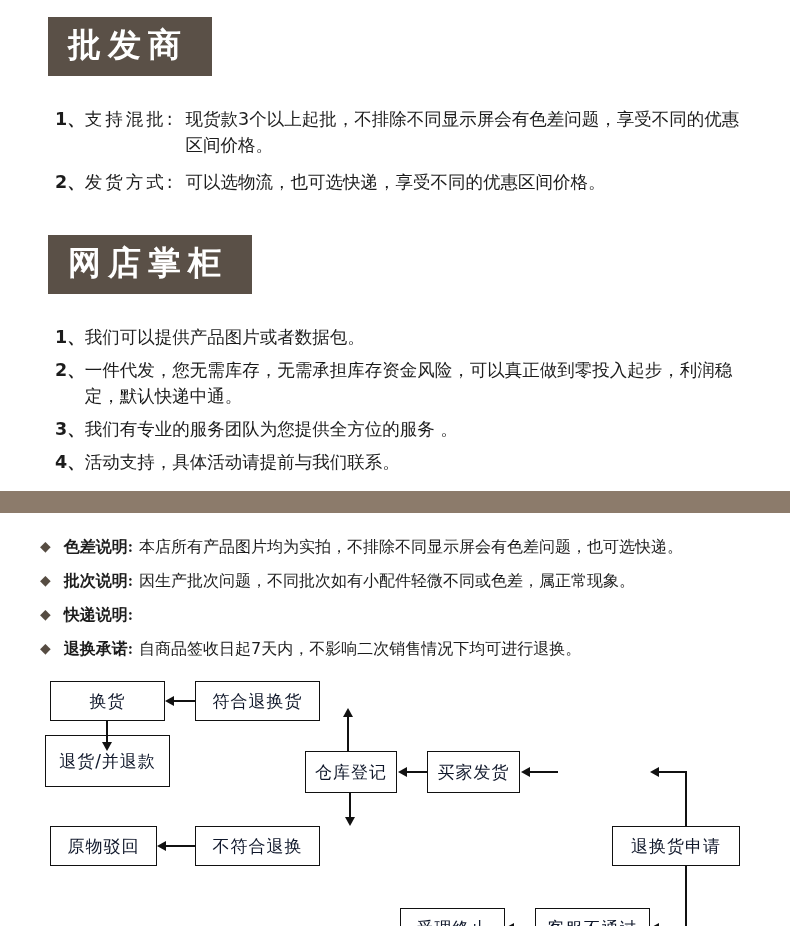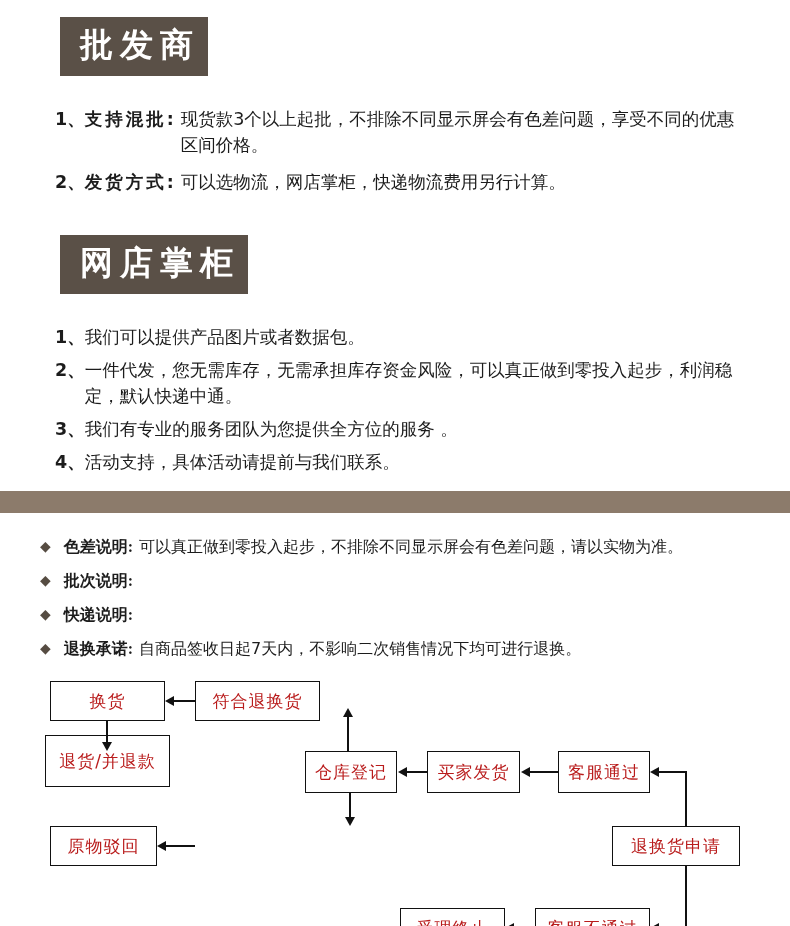--- a/index.html
+++ b/index.html
@@ -12,35 +12,35 @@
     color:#1c1c1c;
     overflow:hidden;
   }
   .section-hdr {
     display:inline-block;
     background:#5a5047;
     color:#ffffff;
     font-size:33px;
     font-weight:bold;
     letter-spacing:7px;
-    padding:6px 8px 8px 20px;
-    margin-left:60px;
+    padding:6px 24px 8px 20px;
+    margin-left:48px;
   }
   .hdr1 { margin-top:17px; }
   .hdr2 { margin-top:16px; }
   .item {
     display:flex;
     align-items:flex-start;
     margin-left:55px;
     margin-right:42px;
     font-size:17.5px;
     line-height:26px;
   }
   .item .num { font-weight:bold; white-space:nowrap; }
-  .item .label { font-weight:bold; white-space:nowrap; letter-spacing:3px; margin-right:4px; }
+  .item .label { font-weight:normal; white-space:nowrap; letter-spacing:3px; margin-right:10px; }
   .item .text { flex:1; }
   .ws-item1 { margin-top:30px; }
   .ws-item2 { margin-top:11px; }
   .sk-item1 { margin-top:30px; }
   .sk-item  { margin-top:7px; }
   .divider {
     width:790px; height:22px;
     background:#8c7b6b;
     margin-top:16px;
   }
@@ -55,21 +55,21 @@
   .note .bullet { color:#564c42; font-size:14px; margin-right:13px; position:relative; top:-1px; }
   .note .nlabel { font-weight:bold; white-space:nowrap; margin-right:6px;font-family:Liberation Serif, serif; }
   .note .ntext { }
   
   .flow { position:relative; width:790px; height:292px; margin-top:10px; }
   .fbox {
     position:absolute;
     border:1.5px solid #111111;
     background:#ffffff;
     display:flex; align-items:center; justify-content:center;
-    font-size:17px; color:#b91c1c;
+    font-size:17px; color:#0f172a;
     letter-spacing:1px;
   }
   .hl { position:absolute; height:2px; background:#111111; }
   .vl { position:absolute; width:2px; background:#111111; }
   .arr { position:absolute; width:0; height:0; }
   .arr-left  { border-top:5px solid transparent; border-bottom:5px solid transparent; border-right:9px solid #111111; }
   .arr-up    { border-left:5px solid transparent; border-right:5px solid transparent; border-bottom:9px solid #111111; }
   .arr-down  { border-left:5px solid transparent; border-right:5px solid transparent; border-top:9px solid #111111; }
 </style>
 </head>
@@ -81,21 +81,21 @@
   <div class="section-hdr hdr1">批发商</div>
 
   <div class="item ws-item1">
     <span class="num">1、</span>
     <span class="label">支持混批:</span>
     <span class="text">现货款3个以上起批，不排除不同显示屏会有色差问题，享受不同的优惠区间价格。</span>
   </div>
   <div class="item ws-item2">
     <span class="num">2、</span>
     <span class="label">发货方式:</span>
-    <span class="text">可以选物流，网店掌柜，快递物流费用另行计算。</span>
+    <span class="text">可以选物流，也可选快递，享受不同的优惠区间价格。</span>
   </div>
 
   
   <div style="margin-top:24px;font-family:Liberation Serif, serif;">
     <div class="section-hdr hdr2">网店掌柜</div>
   </div>
 
   <div class="item sk-item1">
     <span class="num">1、</span>
     <span class="text">我们可以提供产品图片或者数据包。</span>
@@ -114,25 +114,26 @@
   </div>
 
   
   <div class="divider"></div>
 
   
   <div class="notes">
     <div class="note">
       <span class="bullet">◆</span>
       <span class="nlabel">色差说明:</span>
-      <span class="ntext">可以真正做到零投入起步，不排除不同显示屏会有色差问题，请以实物为准。</span>
+      <span class="ntext">本店所有产品图片均为实拍，不排除不同显示屏会有色差问题，也可选快递。</span>
     </div>
     <div class="note">
       <span class="bullet">◆</span>
       <span class="nlabel">批次说明:</span>
+      <span class="ntext">因生产批次问题，不同批次如有小配件轻微不同或色差，属正常现象。</span>
     </div>
     <div class="note">
       <span class="bullet">◆</span>
       <span class="nlabel">快递说明:</span>
     </div>
     <div class="note">
       <span class="bullet">◆</span>
       <span class="nlabel">退换承诺:</span>
       <span class="ntext">自商品签收日起7天内，不影响二次销售情况下均可进行退换。</span>
     </div>
@@ -140,23 +141,23 @@
 
   
   <div class="flow">
 
     <div class="fbox" style="left:50px;top:8px;width:115px;height:40px">换货</div>
     <div class="fbox" style="left:195px;top:8px;width:125px;height:40px">符合退换货</div>
 
     <div class="fbox" style="left:45px;top:62px;width:125px;height:52px">退货/并退款</div>
     <div class="fbox" style="left:305px;top:78px;width:92px;height:42px">仓库登记</div>
     <div class="fbox" style="left:427px;top:78px;width:93px;height:42px">买家发货</div>
-    <div class="fbox" style="left:558px;top:78px;width:92px;height:42px">客服通过</div>
 
     <div class="fbox" style="left:50px;top:153px;width:107px;height:40px">原物驳回</div>
+    <div class="fbox" style="left:195px;top:153px;width:125px;height:40px">不符合退换</div>
     <div class="fbox" style="left:612px;top:153px;width:128px;height:40px">退换货申请</div>
 
     <div class="fbox" style="left:400px;top:235px;width:105px;height:40px">受理终止</div>
     <div class="fbox" style="left:535px;top:235px;width:115px;height:40px">客服不通过</div>
 
     <div class="hl" style="left:174px;top:27px;width:21px"></div>
     <div class="arr arr-left" style="left:165px;top:23px"></div>
 
     <div class="vl" style="left:347px;top:44px;height:34px"></div>
     <div class="arr arr-up" style="left:343px;top:35px"></div>

